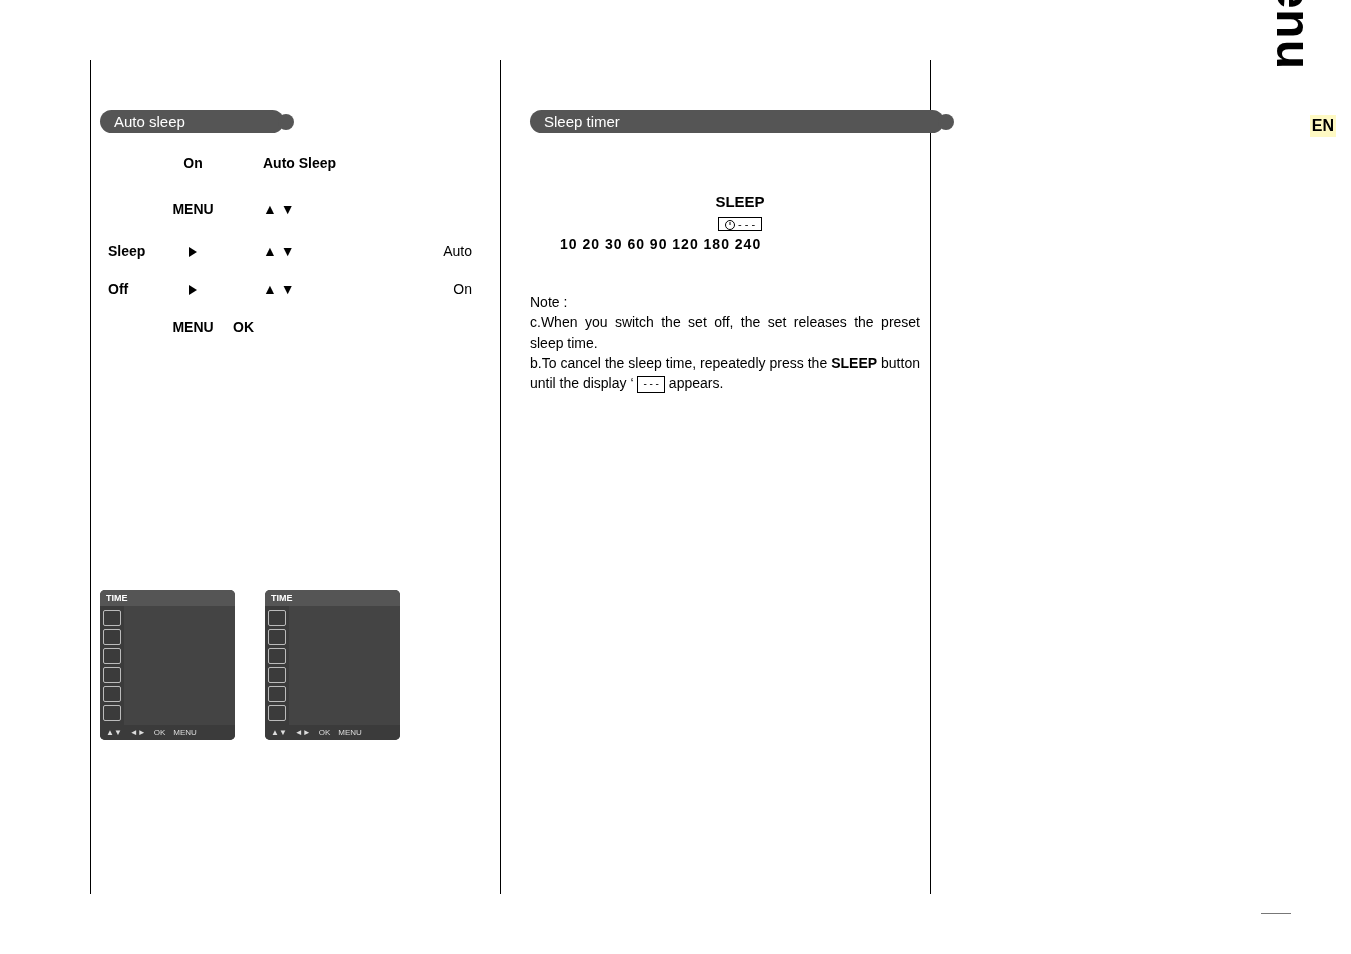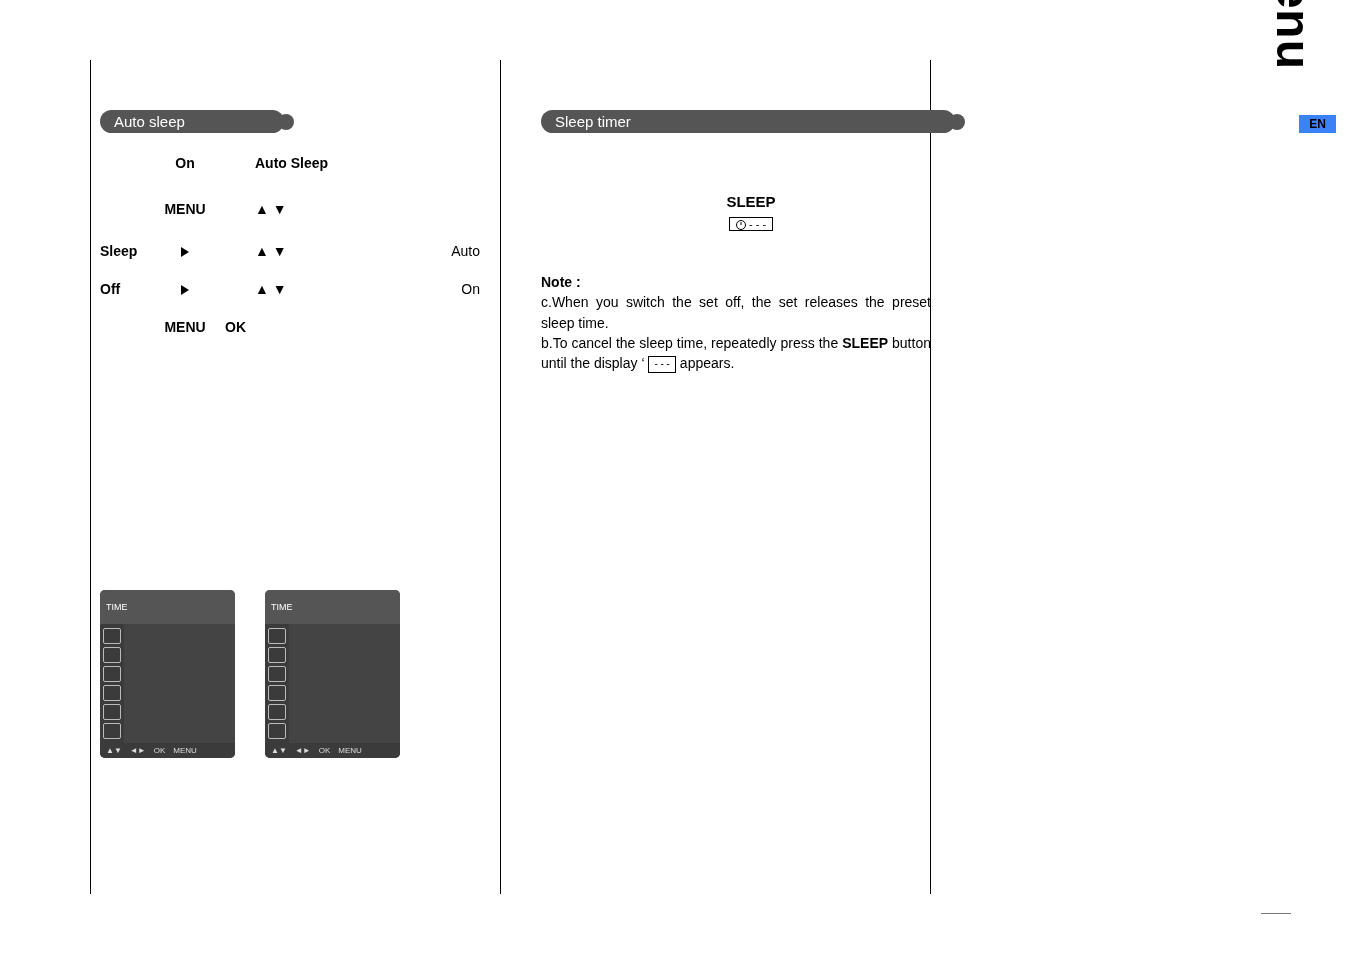--- a/index.html
+++ b/index.html
@@ -2,43 +2,43 @@
 <html><head>
 <meta charset="utf-8">
 <style>
   html,body{margin:0;padding:0;background:#fff;font-family:Arial,Helvetica,sans-serif;color:#000}
   .page{position:relative;width:1351px;height:954px;box-sizing:border-box;padding:60px 70px 40px 80px}
   .vline{position:absolute;top:60px;bottom:60px;width:1px;background:#000}
   .vline.left{left:90px}
   .vline.mid{left:500px}
   .vline.right{left:930px}
   .side-title-text{position:absolute;right:30px;top:70px;font-size:48px;font-weight:700;letter-spacing:1px;transform:rotate(90deg);transform-origin:right top;white-space:nowrap}
-  .en-badge{position:absolute;right:15px;top:115px;font-size:12px;font-weight:700;background:#3b82f6;padding:2px 10px}
+  .en-badge{position:absolute;right:15px;top:115px;font-size:16px;font-weight:700;background:#fef9c3;padding:2px 2px}
   .pill{display:inline-flex;align-items:center;background:#555;color:#fff;border-radius:14px;padding:3px 20px 3px 14px;font-size:15px;font-weight:500;min-width:150px;position:relative}
   .pill::after{content:'';position:absolute;right:-2px;top:50%;width:16px;height:16px;border-radius:50%;background:#555;transform:translate(50%,-50%)}
   .left-col{position:absolute;left:100px;top:110px;width:380px}
-  .right-col{position:absolute;left:541px;top:110px;width:390px}
-  .row{display:flex;margin:22px 0;font-size:14px}
+  .right-col{position:absolute;left:530px;top:110px;width:390px}
+  .row{display:flex;margin:22px 8px;font-size:14px}
   .row .c1{width:45px;font-weight:700}
   .row .c2{width:80px;font-weight:700;text-align:center}
   .row .c3{flex:1;text-align:left;padding-left:30px;font-weight:700}
   .row .c4{width:60px;font-weight:400;text-align:right}
   .sleep-bar{margin-top:60px;margin-left:30px}
   .sleep-label{text-align:center;font-weight:700;font-size:15px;margin-bottom:4px}
   .sleep-box{display:inline-block;border:1px solid #000;padding:0 6px;font-size:11px;white-space:nowrap}
   .sleep-box .clock-ic{display:inline-block;width:8px;height:8px;border:1px solid #000;border-radius:50%;position:relative;vertical-align:middle;margin-right:3px}
   .sleep-box .clock-ic::before{content:'';position:absolute;left:50%;top:50%;width:1px;height:3px;background:#000;transform-origin:bottom;transform:translateX(-50%) translateY(-100%)}
   .sleep-values{font-weight:700;font-size:14px;letter-spacing:1px;margin-top:4px}
   .note{margin-top:40px;font-size:14px;line-height:1.45;text-align:justify}
-  .note .h{font-weight:700}
+  .note .h{font-weight:400}
   .note .inbox{display:inline-block;border:1px solid #000;padding:0 5px;font-size:10px;vertical-align:middle}
   
   .osd-wrap{position:absolute;left:100px;top:590px;display:flex;gap:30px}
   .osd{width:135px;background:#444;border-radius:5px;overflow:hidden;font-size:10px;color:#ccc}
-  .osd .hdr{background:#555;color:#fff;font-weight:400;font-size:9px;padding:12px 6px}
+  .osd .hdr{background:#555;color:#fff;font-weight:700;font-size:9px;padding:3px 6px}
   .osd .body{display:flex}
   .osd .icons{width:24px;background:#3b3b3b;display:flex;flex-direction:column;align-items:center;padding:4px 0;gap:3px}
   .osd .icons .ic{width:16px;height:14px;border:1px solid #bbb;border-radius:2px;position:relative}
   .osd .content{flex:1;padding:4px 6px;min-height:110px}
   .osd .ftr{background:#3b3b3b;color:#ddd;font-size:8px;padding:3px 6px;text-align:left;display:flex;gap:8px}
   .arrow-r::before{content:'';display:inline-block;width:0;height:0;border-top:5px solid transparent;border-bottom:5px solid transparent;border-left:8px solid #000;vertical-align:middle}
   .page-num{position:absolute;right:60px;bottom:40px;height:1px;width:30px;background:#777}
 </style>
 </head>
 <body>
@@ -95,20 +95,21 @@
   <div class="right-col">
     <div class="pill" style="min-width:380px">
         <span>Sleep timer</span>
       </div>
 
     <div class="sleep-bar">
       <div class="sleep-label">SLEEP</div>
       <div style="text-align:center">
         <span class="sleep-box"><span class="clock-ic"></span><span>- - -</span></span>
       </div>
+      <div class="sleep-values">10  20  30  60  90  120 180       240</div>
     </div>
 
     <div class="note">
       <div class="h">Note :</div>
       <div>c.When you switch the set off, the set releases the preset sleep time.</div>
       <div>
         <span>b.To cancel the sleep time, repeatedly press the </span><b>SLEEP</b><span> button until the display ‘ </span><span class="inbox"><span class="clock-ic" style="width:7px;height:7px"></span><span>- - -</span></span><span> appears.</span>
       </div>
     </div>
   </div>

